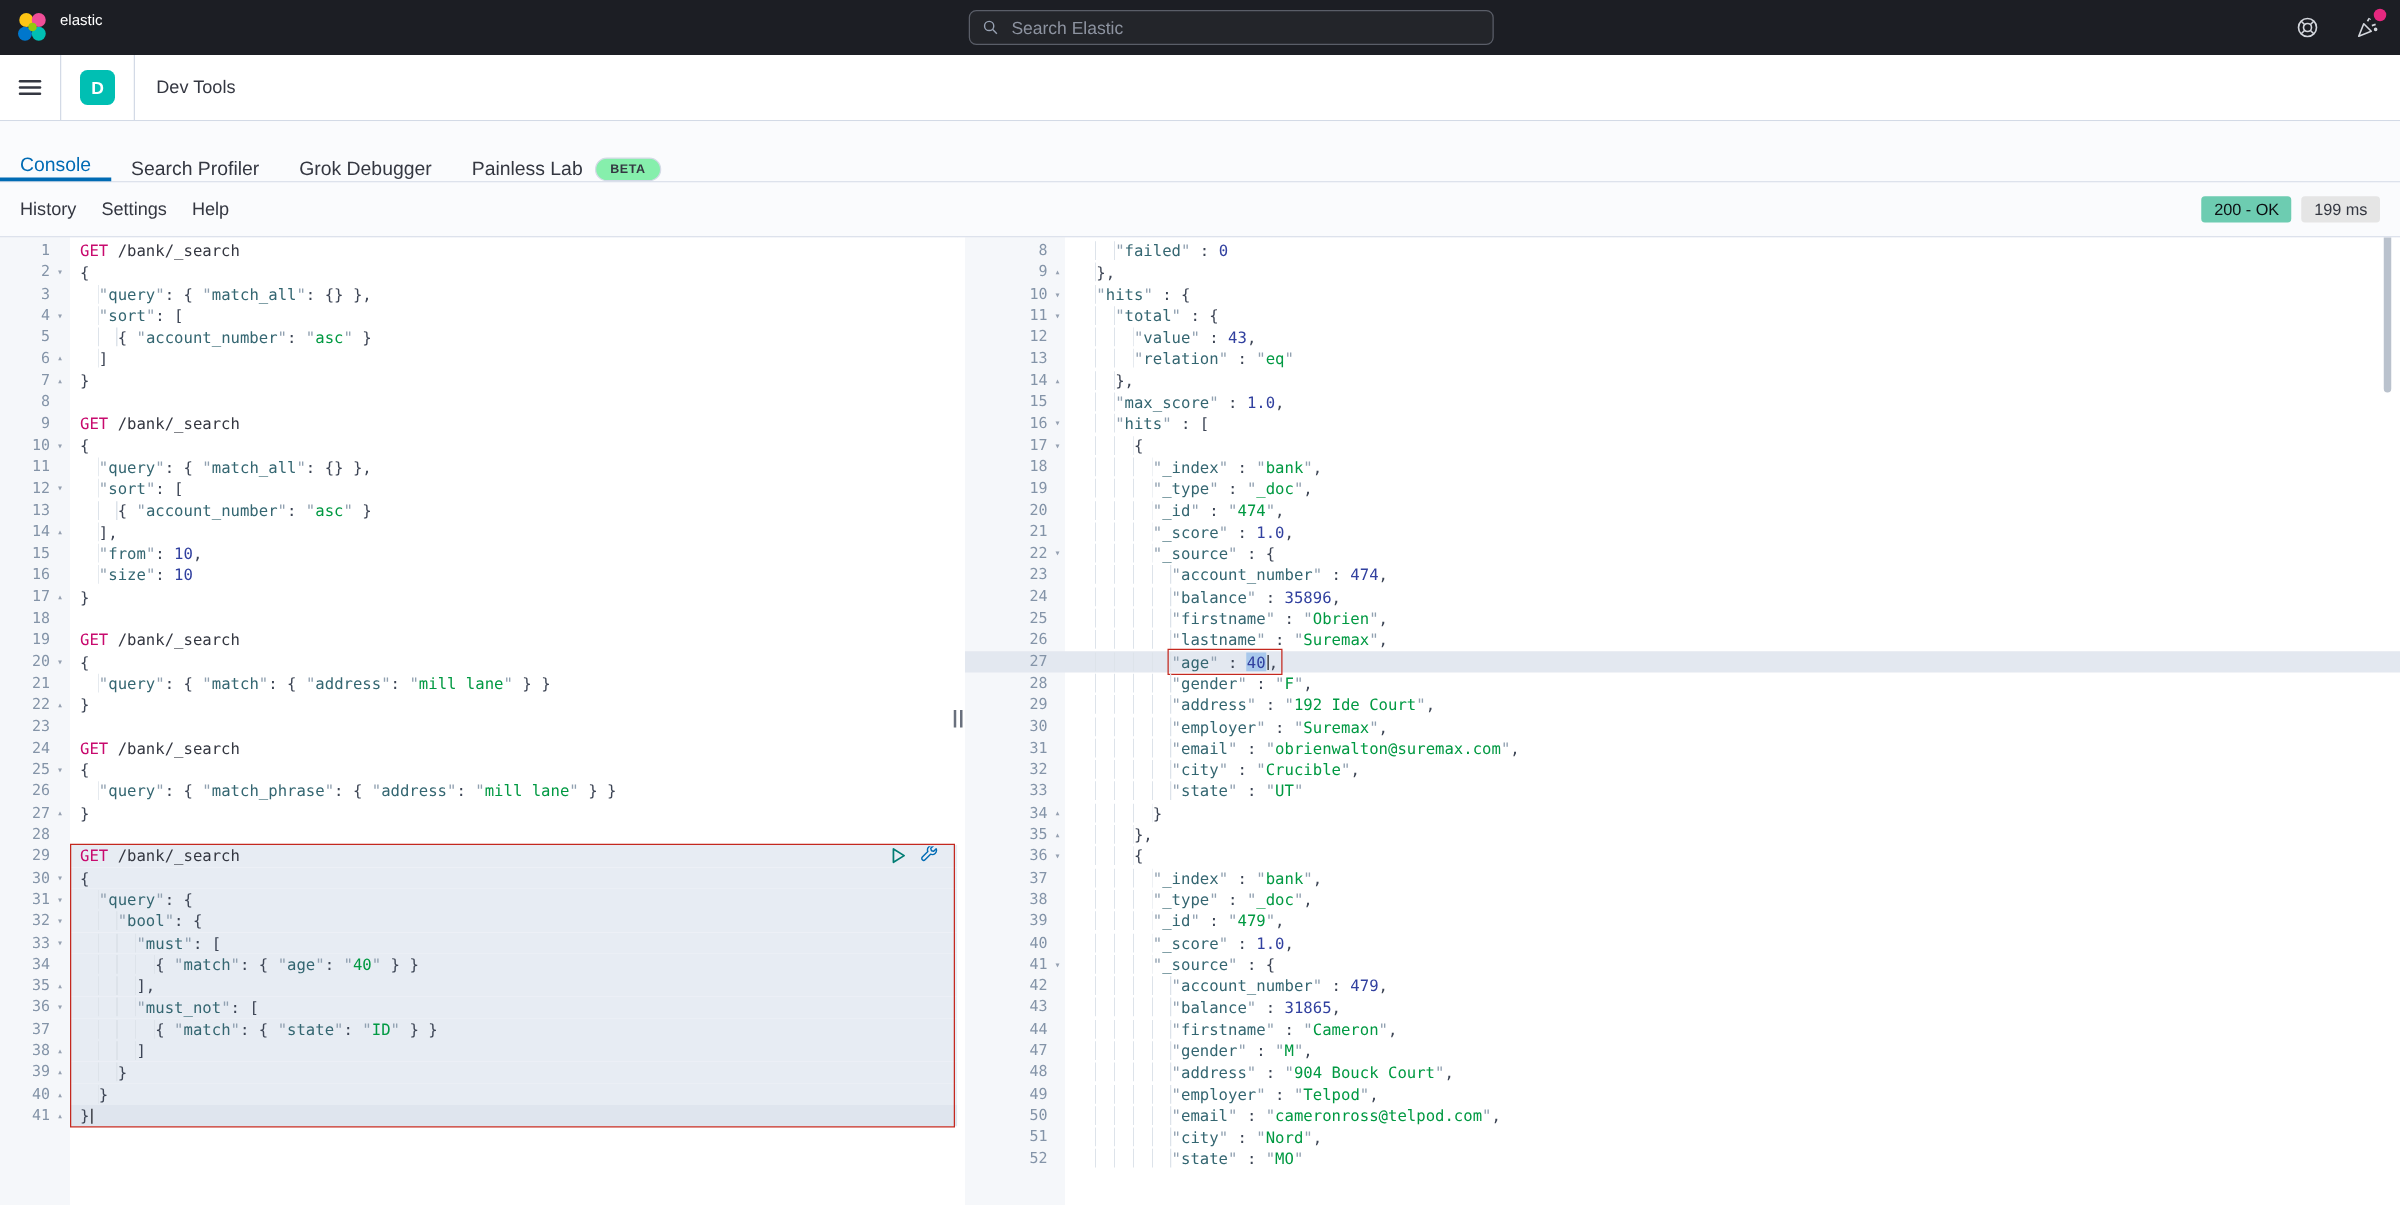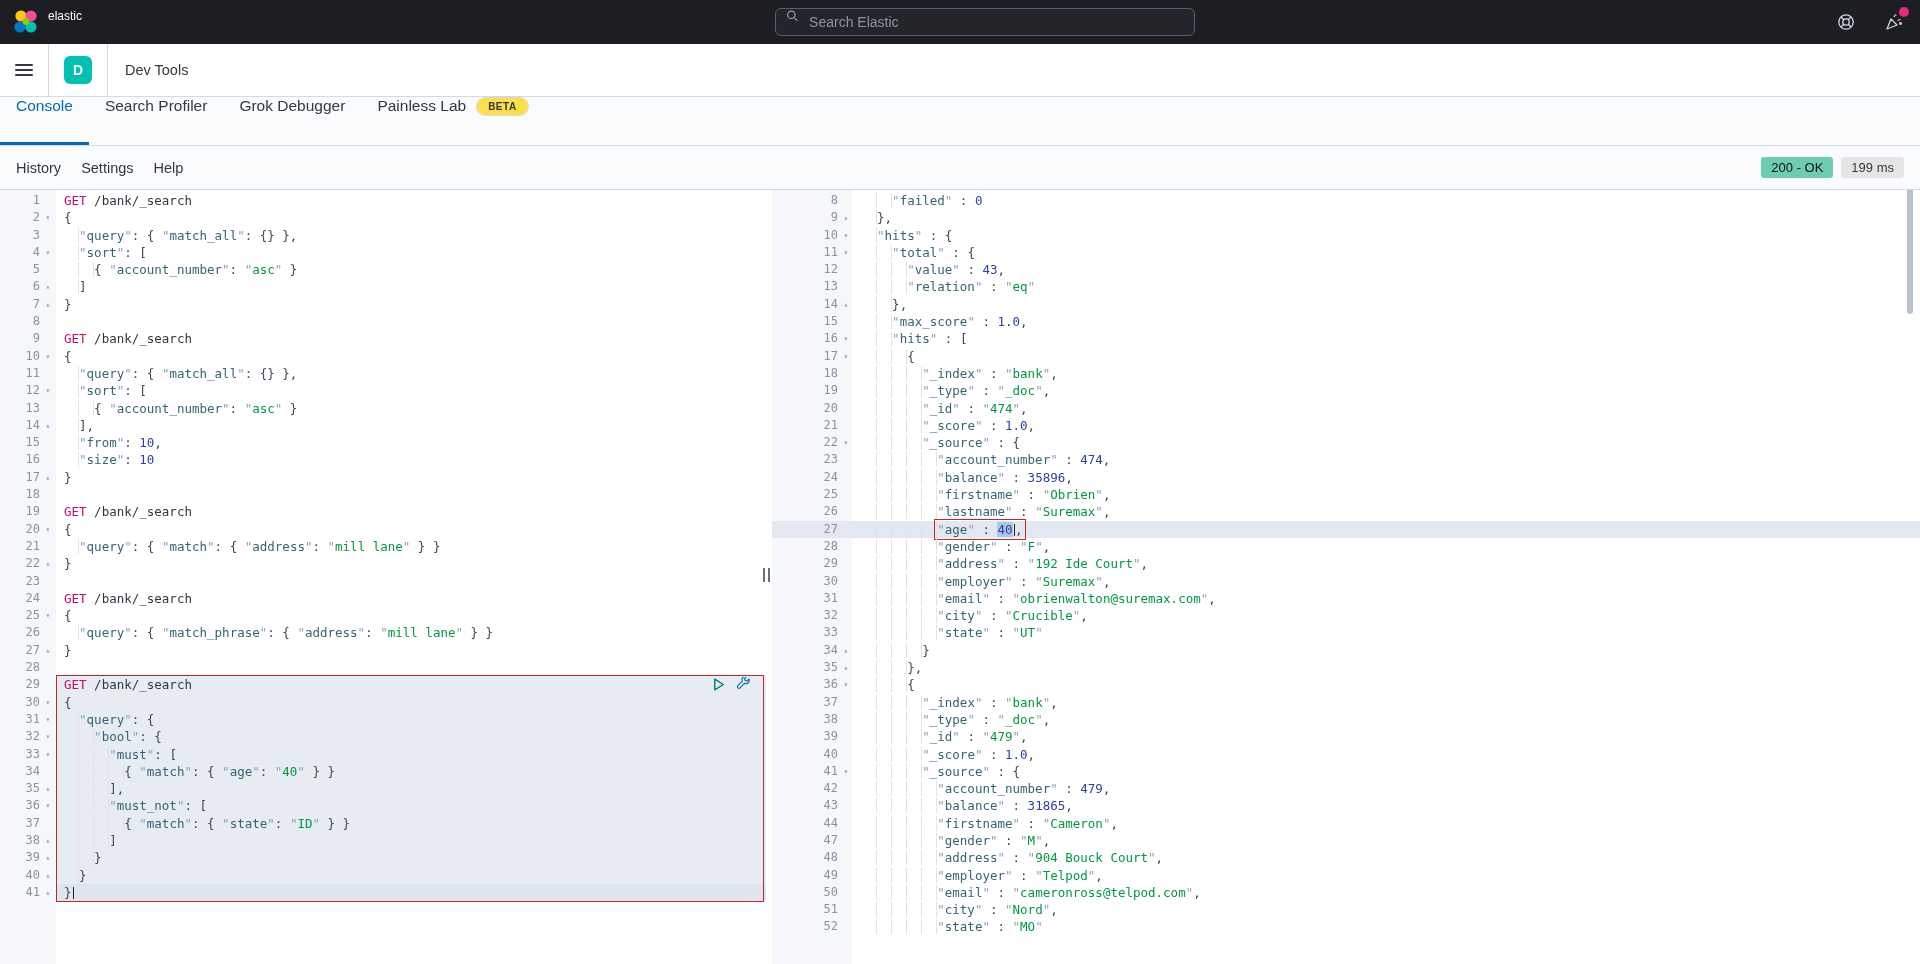--- a/index.html
+++ b/index.html
@@ -1,41 +1,41 @@
 <!DOCTYPE html>
 <html><head>
 <meta charset="utf-8">
 <style>
   html,body{margin:0;padding:0;background:#fff;}
   .app{width:1920px;height:964px;position:relative;overflow:hidden;font-family:"Liberation Sans",sans-serif;color:#343741;}
 
   
   .topbar{height:44px;background:#1c1e24;display:flex;align-items:center;position:relative;}
   .logo{display:flex;align-items:flex-start;gap:9px;padding-left:13px;color:#fff;font-size:12px;cursor:pointer;}
-  .searchbox{position:absolute;left:775px;top:8px;width:398px;height:26px;border:1px solid #5a5e68;border-radius:6px;display:flex;gap:8px;padding:0 10px;background:rgba(255,255,255,.03);}
+  .searchbox{position:absolute;left:775px;top:8px;width:398px;height:26px;border:1px solid #5a5e68;border-radius:6px;display:flex;align-items:center;gap:8px;padding:0 10px;background:rgba(255,255,255,.03);}
   .searchbox input{background:transparent;border:none;outline:none;color:#dfe2e8;font-size:14px;width:100%;font-family:"Liberation Sans",sans-serif;}
   .searchbox input::placeholder{color:#8d93a0;}
   .top-icons{position:absolute;right:16px;top:0;height:44px;display:flex;align-items:center;gap:28px;}
   .icon-btn{position:relative;width:20px;height:20px;cursor:pointer;background:none;border:none;padding:0;}
   .notif-dot{position:absolute;top:-5px;right:-5px;width:10px;height:10px;border-radius:50%;background:#e6287f;}
 
   
   .navbar{height:52px;border-bottom:1px solid #d3dae6;display:flex;align-items:center;background:#fff;}
   .hamburger{width:48px;height:100%;display:flex;align-items:center;justify-content:center;background:none;border:none;cursor:pointer;}
   .hamburger div{width:18px;}
   .hamburger span{display:block;height:2px;background:#343741;margin:3px 0;border-radius:1px;}
   .nav-sep{width:1px;height:100%;background:#d3dae6;}
   .space-badge{width:28px;height:28px;border-radius:6px;background:#00bfb3;color:#fff;font-size:14px;font-weight:700;display:flex;align-items:center;justify-content:center;margin:0 15px;cursor:pointer;}
   .breadcrumb{padding-left:17px;font-size:14.5px;color:#343741;text-align:center;}
 
   
   .tabsbar{height:48px;border-bottom:1px solid #d3dae6;display:flex;background:#fafbfd;}
-  .tab{display:flex;align-items:flex-start;padding:0 16px;font-size:15.5px;color:#343741;cursor:pointer;box-sizing:border-box;}
+  .tab{display:flex;align-items:flex-end;padding:0 16px;font-size:15.5px;color:#343741;cursor:pointer;box-sizing:border-box;}
   .tab.active{color:#006bb4;border-bottom:3px solid #006bb4;}
-  .beta-pill{margin-left:10px;border:1px solid #d3dae6;border-radius:14px;padding:3px 11px;font-size:10px;font-weight:700;letter-spacing:.5px;color:#343741;background:#fde047;}
+  .beta-pill{margin-left:10px;border:1px solid #d3dae6;border-radius:14px;padding:3px 11px;font-size:10px;font-weight:700;letter-spacing:.5px;color:#343741;background:#86efac;}
 
   
   .toolbar{height:43px;border-bottom:1px solid #d3dae6;display:flex;align-items:center;gap:20px;padding:0 16px;background:#fafbfd;}
   .tool-link{font-size:14.5px;color:#343741;cursor:pointer;background:none;border:none;padding:0;font-family:"Liberation Sans",sans-serif;}
   .toolbar-right{margin-left:auto;display:flex;align-items:flex-start;gap:8px;}
   .badge{padding:3px 10px;border-radius:3px;font-size:13px;}
   .badge.ok{background:#6dccb1;color:#0c1013;}
   .badge.ms{background:#e5e5e5;color:#343741;}
 
   

